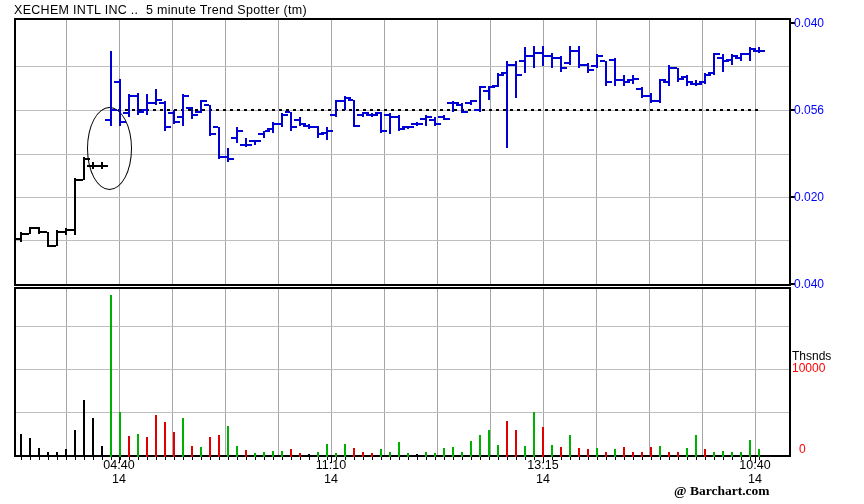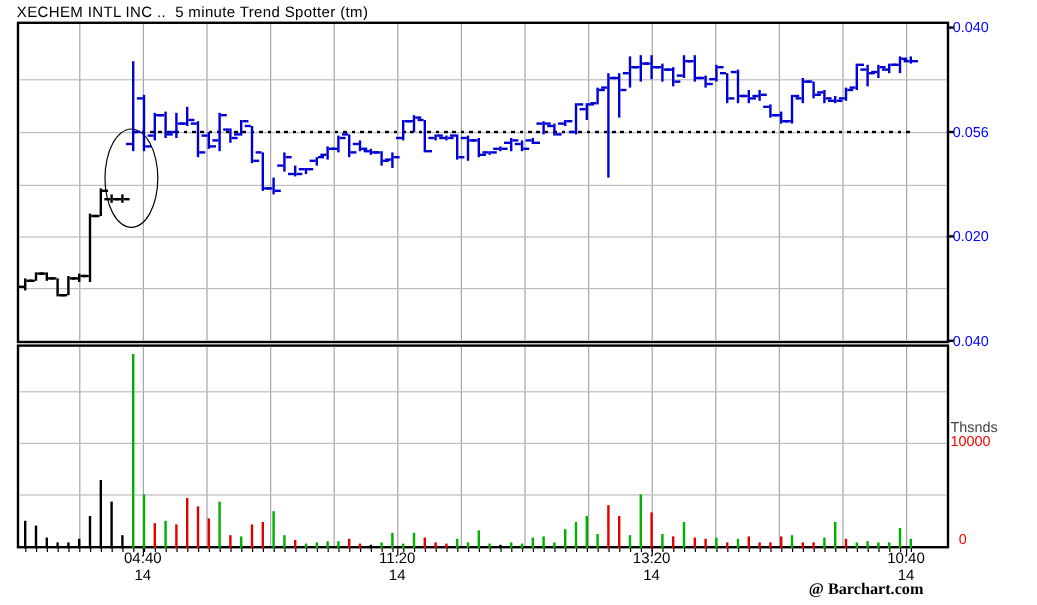--- a/index.html
+++ b/index.html
@@ -501,26 +501,26 @@
       <div class="axis-tick abs" style="left: 543px; top: 457px; width: 1px; height: 6px;"></div>
       <div class="axis-tick abs" style="left: 755px; top: 457px; width: 1px; height: 6px;"></div>
     </div>
   <div id="label-layer">
       <div class="price-label abs" style="top: 17px; color: rgb(0, 0, 255);">0.040</div>
       <div class="price-label abs" style="top: 104px; color: rgb(0, 0, 255);">0.056</div>
       <div class="price-label abs" style="top: 191px; color: rgb(0, 0, 255);">0.020</div>
       <div class="price-label abs" style="top: 278px; color: rgb(0, 0, 255);">0.040</div>
       <div class="x-time abs" style="left: 119px; top: 459px;">04:40</div>
       <div class="x-day abs" style="left: 119px; top: 473px;">14</div>
-      <div class="x-time abs" style="left: 331px; top: 459px;">11:20</div>
+      <div class="x-time abs" style="left: 331px; top: 459px;">11:10</div>
       <div class="x-day abs" style="left: 331px; top: 473px;">14</div>
-      <div class="x-time abs" style="left: 543px; top: 459px;">13:20</div>
+      <div class="x-time abs" style="left: 543px; top: 459px;">13:15</div>
       <div class="x-day abs" style="left: 543px; top: 473px;">14</div>
       <div class="x-time abs" style="left: 755px; top: 459px;">10:40</div>
       <div class="x-day abs" style="left: 755px; top: 473px;">14</div>
     </div>
 
-  <div class="vol-label" id="vol-unit-label" style="left: 792px; top: 350px; color: #404040;">Thsnds</div>
+  <div class="vol-label" id="vol-unit-label" style="left: 792px; top: 350px; color: #000000;">Thsnds</div>
   <div class="vol-label" id="vol-max-label" style="left: 792px; top: 362px; color: rgb(255, 0, 0);">10000</div>
   <div class="vol-label" id="vol-zero-label" style="left: 799px; top: 443px; color: rgb(255, 0, 0);">0</div>
 
   <div class="abs" id="watermark">@ Barchart.com</div>
 </div>
 
 </body></html>

